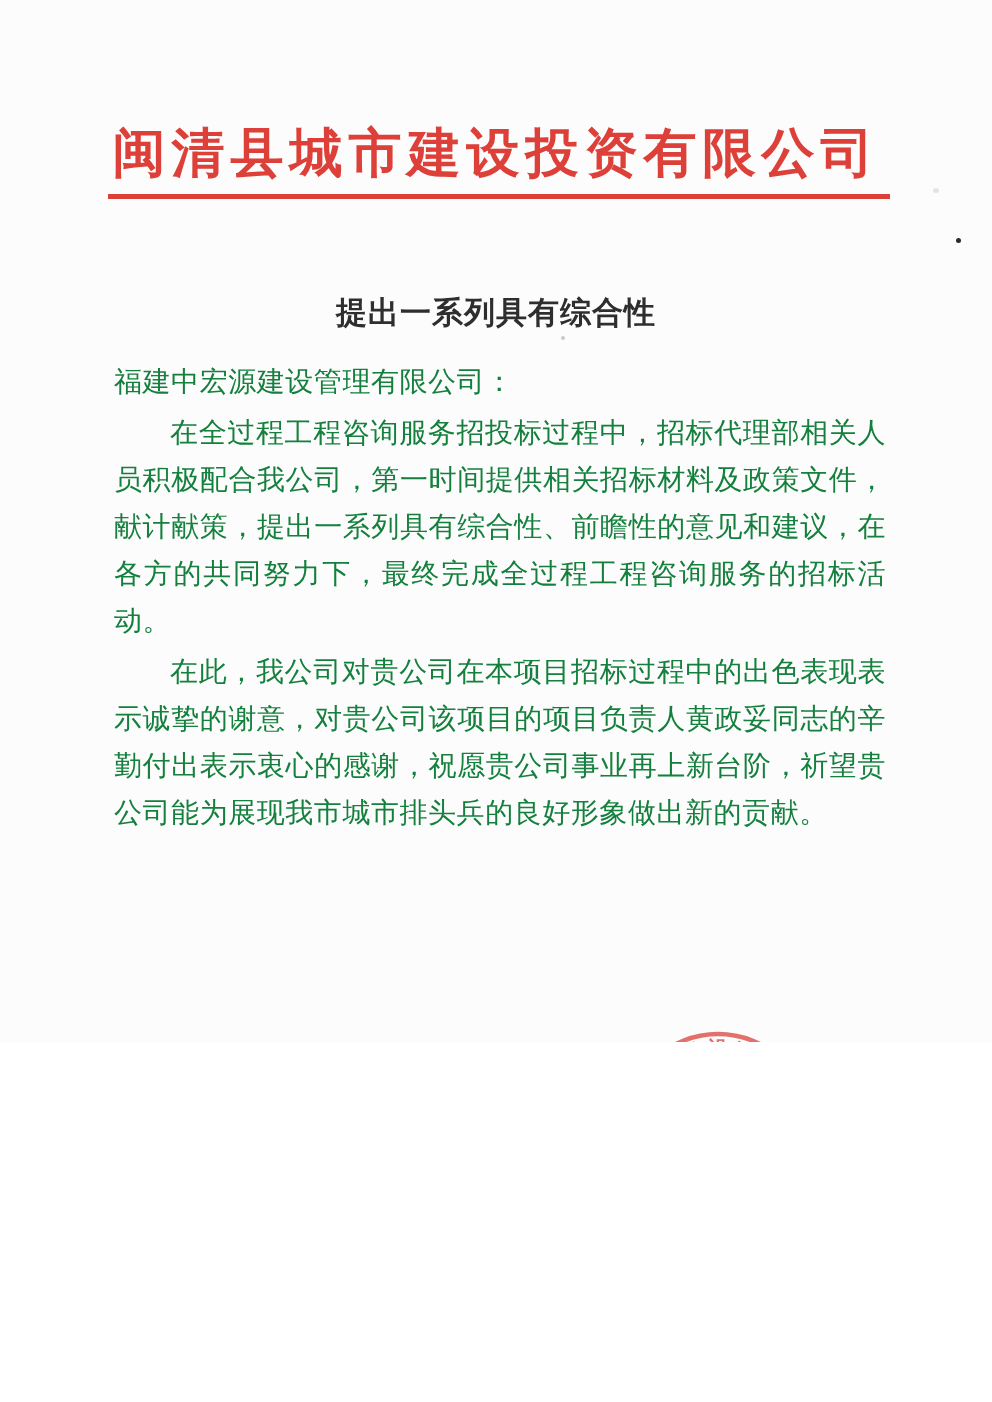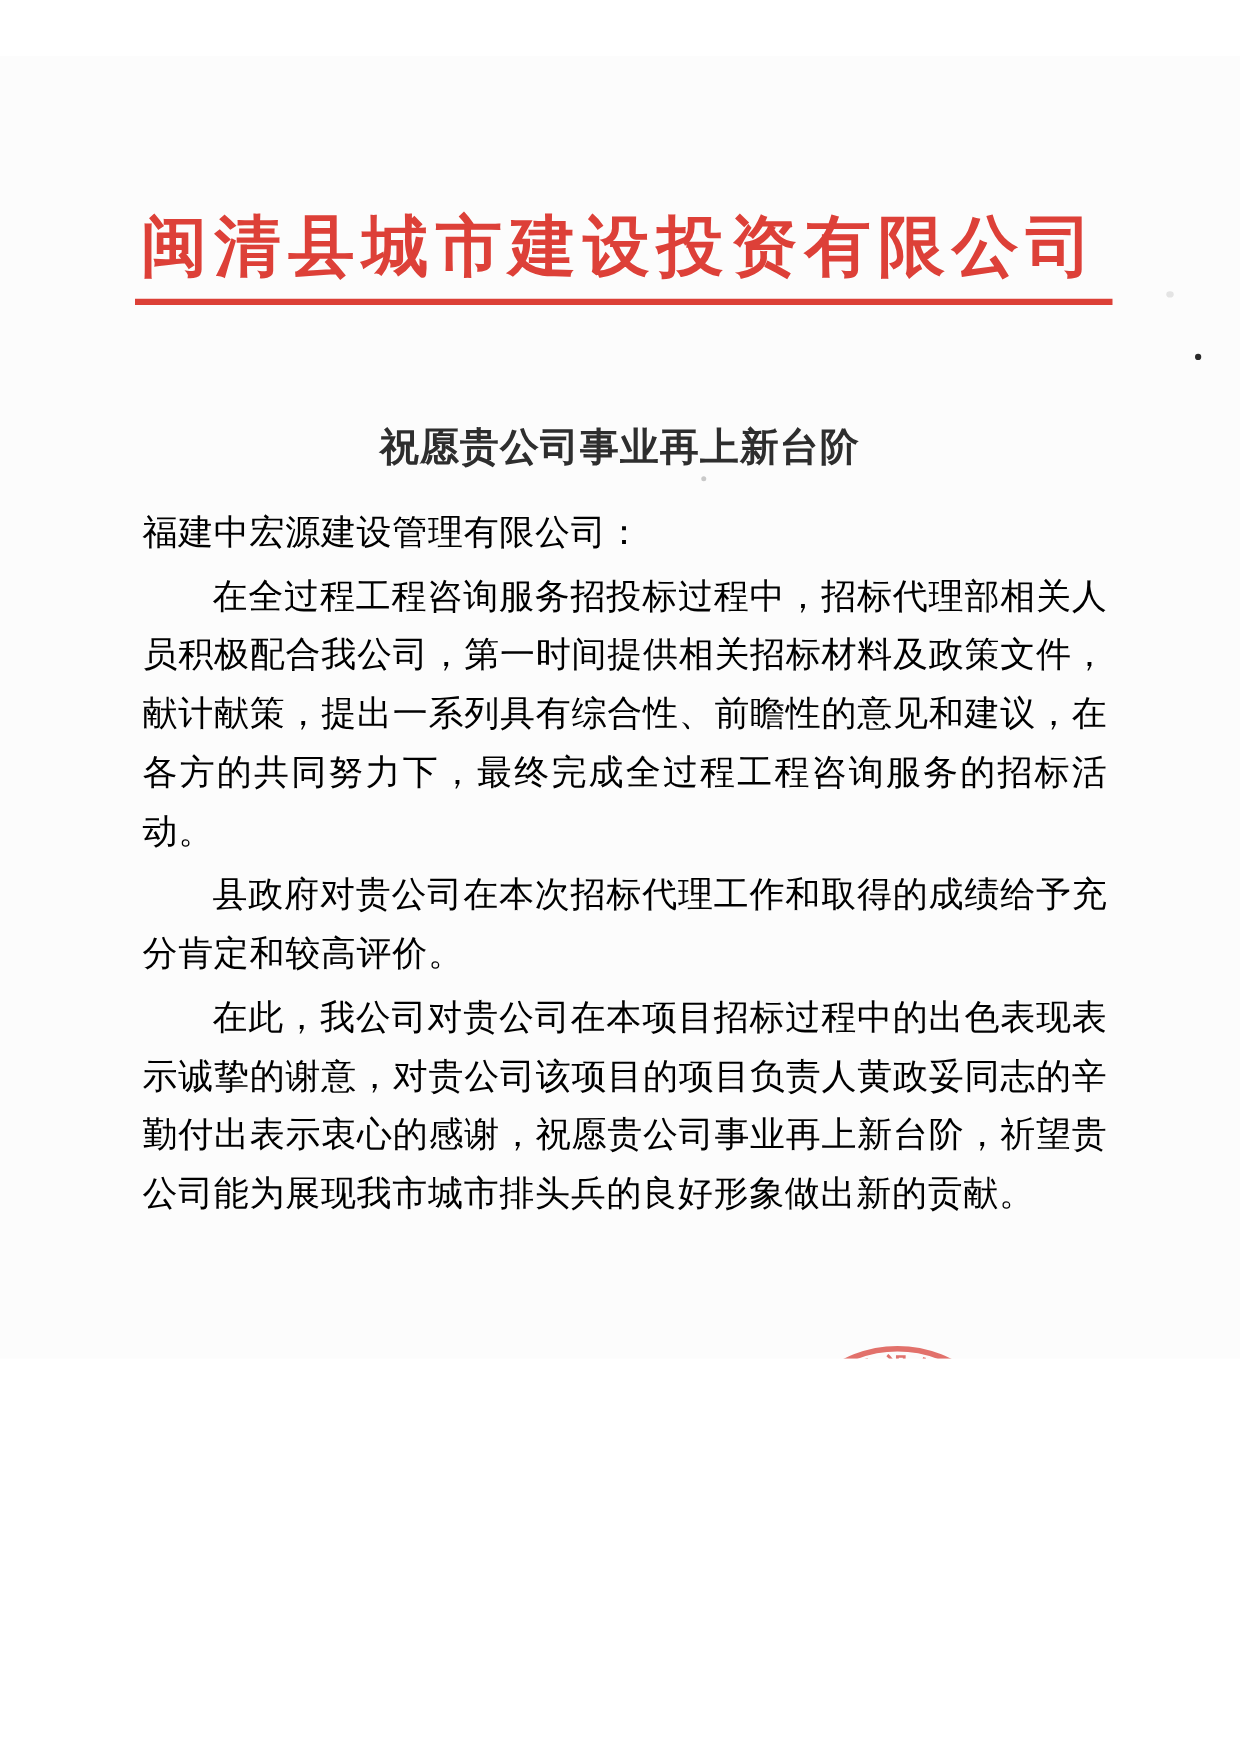--- a/index.html
+++ b/index.html
@@ -3,21 +3,20 @@
 <meta charset="utf-8">
 <style>
   html, body { margin: 0; padding: 0; background: #ffffff; }
   .page {
     position: relative;
     width: 992px;
     height: 1042px;
     background: #fcfcfc;
     overflow: hidden;
     font-family: "Liberation Serif", "DejaVu Serif", serif;
-    margin-top: 45px;
   }
   .letterhead {
     position: absolute;
     top: 124px; left: 0; right: 0;
     margin: 0;
     text-align: center;
     font-size: 53px;
     line-height: 1.1;
     font-weight: bold;
     letter-spacing: 6px;
@@ -41,21 +40,21 @@
     color: #2e2e2e;
     font-family: "Liberation Sans", "DejaVu Sans", sans-serif;
   }
   .letter-body {
     position: absolute;
     top: 358px; left: 114px;
     width: 772px;
     font-size: 28px;
     line-height: 47px;
     letter-spacing: 0.55px;
-    color: #000000;
+    color: #15803d;
     text-align: justify;
     text-justify: inter-character;
   }
   .letter-body p { margin: 0; }
   .letter-body p.para { margin-top: 4px; text-indent: 2em; }
   .signature {
     position: absolute;
     top: 1099px; right: 130px;
     font-size: 25px;
     letter-spacing: 0.5px;
@@ -90,26 +89,25 @@
 </style>
 </head>
 <body>
 
 <div class="page">
 
   <h1 class="letterhead">闽清县城市建设投资有限公司</h1>
 
   <div class="red-rule"></div>
 
-  <h2 class="doc-title">祝愿贵公司事业再上新台阶</h2>
+  <h2 class="doc-title">提出一系列具有综合性</h2>
 
   <div class="letter-body">
     <p class="salutation">福建中宏源建设管理有限公司：</p>
     <p class="para">在全过程工程咨询服务招投标过程中，招标代理部相关人员积极配合我公司，第一时间提供相关招标材料及政策文件，献计献策，提出一系列具有综合性、前瞻性的意见和建议，在各方的共同努力下，最终完成全过程工程咨询服务的招标活动。</p>
-    <p class="para">县政府对贵公司在本次招标代理工作和取得的成绩给予充分肯定和较高评价。</p>
     <p class="para">在此，我公司对贵公司在本项目招标过程中的出色表现表示诚挚的谢意，对贵公司该项目的项目负责人黄政妥同志的辛勤付出表示衷心的感谢，祝愿贵公司事业再上新台阶，祈望贵公司能为展现我市城市排头兵的良好形象做出新的贡献。</p>
   </div>
 
   <div class="signature">闽清县城市建设投资有限公司</div>
 
   <div class="sign-date">2019 年 7 月 20 日</div>
 
   <svg class="seal" viewBox="0 0 224 224" xmlns="http://www.w3.org/2000/svg">
     <defs>
       <path id="sealArcTop" d="M 47.7 139 A 71 71 0 1 1 176.3 139" fill="none"></path>

